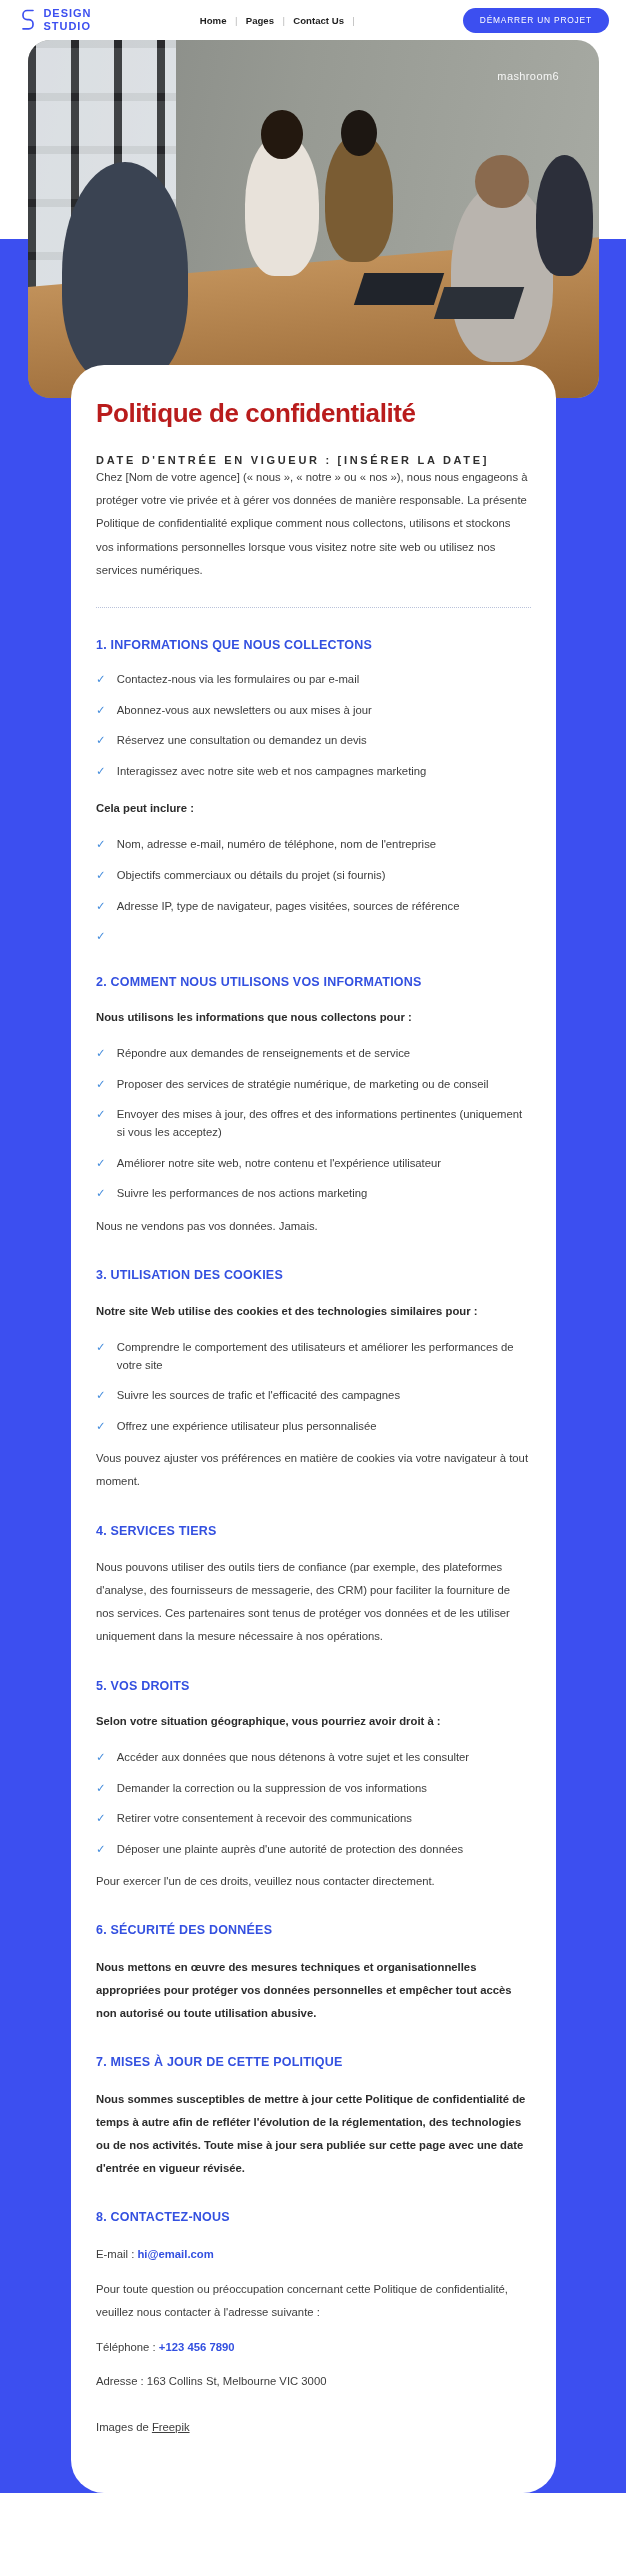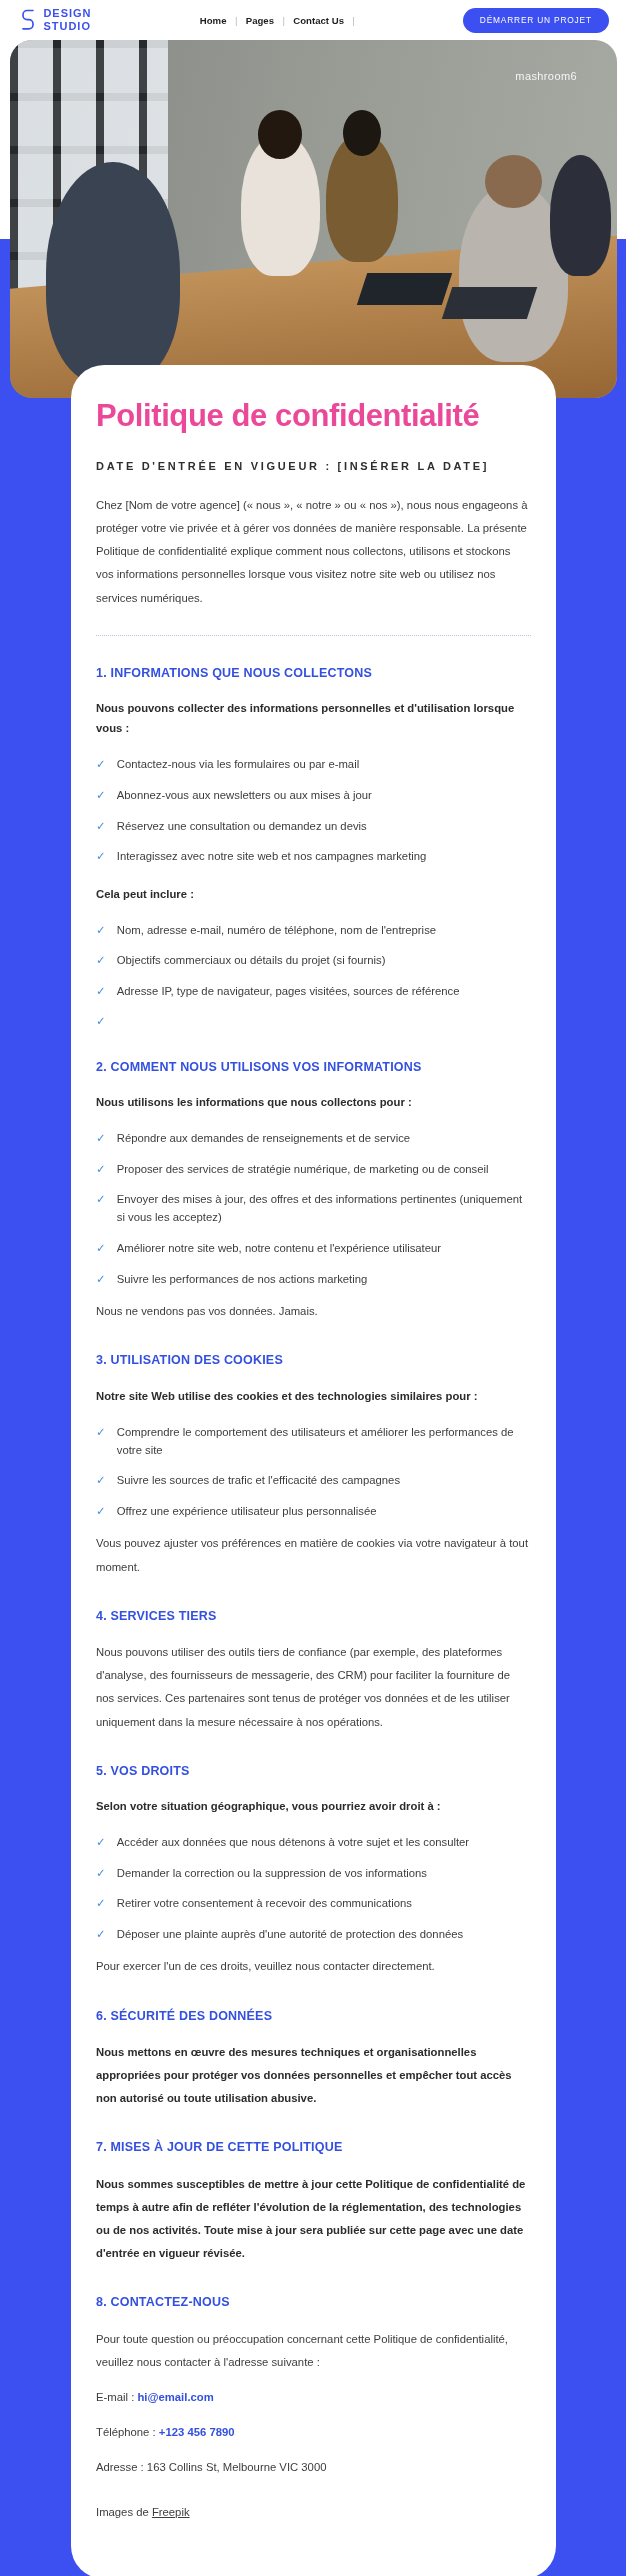--- a/index.html
+++ b/index.html
@@ -10,21 +10,21 @@
   .site-header { height:40px; background:#fff; display:flex; align-items:center; justify-content:space-between; padding:0 18.4px; }
   .logo { display:flex; align-items:center; gap:5px; color:#3c4ff0; cursor:pointer; }
   .logo svg { display:block; }
   .logo-text { font-size:11px; font-weight:700; letter-spacing:1px; line-height:1.15; }
   .main-nav { display:flex; align-items:center; gap:8.4px; font-size:9.6px; font-weight:700; color:#1e1e1e; }
   .main-nav .nav-item { cursor:pointer; }
   .main-nav .nav-sep { color:#b9b9b9; font-weight:400; }
   .cta-btn { background:#3c4ff0; color:#fff; border:none; border-radius:835px; padding:7.5px 16.7px; font-size:8.4px; font-weight:400; letter-spacing:0.8px; cursor:pointer; font-family:inherit; }
 
   
-  .hero-zone { padding:0 10px; background:linear-gradient(to bottom,#ffffff 199px,#3c4ff0 199px); }
+  .hero-zone { padding:0 28px; background:linear-gradient(to bottom,#ffffff 199px,#3c4ff0 199px); }
   .hero-img { position:relative; height:358px; border-radius:22px; overflow:hidden;
      background:linear-gradient(100deg,#848783 0%,#979a93 45%,#a8aba4 100%); }
   .hero-img .window { position:absolute; left:0; top:0; width:26%; height:70%;
      background:
        repeating-linear-gradient(to right, rgba(20,22,26,.85) 0 8.4px, rgba(235,240,245,.9) 8.4px 43px),
        repeating-linear-gradient(to bottom, rgba(20,22,26,.85) 0 8.4px, rgba(235,240,245,.9) 8.4px 53px);
      opacity:.85; }
   .hero-img .table { position:absolute; left:-4%; bottom:-14%; width:110%; height:52%;
      background:linear-gradient(to bottom,#c1915a,#8f5f2e); transform:rotate(-5deg); }
   .hero-img .person { position:absolute; border-radius:50% 50% 40% 40%; }
@@ -36,23 +36,23 @@
   .p4 { right:8%; bottom:10%; width:18%; height:50%; background:#b9b4ae; }
   .p4::before { content:""; position:absolute; top:-16%; left:24%; width:52%; height:30%; border-radius:50%; background:#8a6a4e; }
   .p5 { right:1%; bottom:34%; width:10%; height:34%; background:#2c2f3a; }
   .laptop { position:absolute; width:14%; height:9%; background:#20242b; transform:skewX(-18deg); }
   .l1 { left:58%; bottom:26%; } .l2 { left:72%; bottom:22%; background:#2b3038; }
   .hero-watermark { position:absolute; top:30px; right:40px; color:rgba(255,255,255,.9); font-size:11px; letter-spacing:0.4px; }
 
   
   .blue-zone { background:#3c4ff0; }
   .policy-card { width:485px; margin:-33px auto 0; background:#fff; border-radius:33px; padding:33px 25px 43px; position:relative; }
-  .policy-title { font-size:31px; line-height:1.16; font-weight:800; color:#ec4899; letter-spacing:-0.4px; }
+  .policy-title { font-size:26px; line-height:1.16; font-weight:800; color:#b91c1c; letter-spacing:-0.4px; }
   .policy-date { margin-top:26px; font-size:11px; font-weight:700; letter-spacing:2.7px; color:#2e2e2e; }
-  .policy-intro { margin-top:22px; font-size:11.3px; line-height:2.05; color:#3d3d3d; }
+  .policy-intro { font-size:11.3px; line-height:2.05; color:#3d3d3d; }
   .dotted-divider { margin:25px 0 5px; border:none; border-top:1.7px dotted #b9c2da; }
 
   .p-section { margin-top:30px; }
   .p-section h3 { color:#3350e0; font-size:12.5px; font-weight:800; letter-spacing:0.2px; margin-bottom:18.4px; }
   .p-lead { font-size:11.3px; font-weight:700; color:#2c2c2c; margin:18.4px 0 16.7px; line-height:1.8; }
   .p-body { font-size:11.3px; color:#3d3d3d; line-height:2.05; margin:11.7px 0; }
   .p-body.bold { font-weight:700; color:#2c2c2c; }
   .check-row { display:flex; align-items:flex-start; gap:11px; margin:12.5px 0; }
   .check-icon { color:#4a90dd; font-size:11.7px; font-weight:700; line-height:1.5; }
   .check-text { font-size:11.3px; color:#3d3d3d; line-height:1.6; }
@@ -102,21 +102,20 @@
 <div class="blue-zone">
 
   <section class="policy-card">
     <h1 class="policy-title">Politique de confidentialité</h1>
     <div class="policy-date">DATE D'ENTRÉE EN VIGUEUR : [INSÉRER LA DATE]</div>
     <p class="policy-intro">Chez [Nom de votre agence] (« nous », « notre » ou « nos »), nous nous engageons à protéger votre vie privée et à gérer vos données de manière responsable. La présente Politique de confidentialité explique comment nous collectons, utilisons et stockons vos informations personnelles lorsque vous visitez notre site web ou utilisez nos services numériques.</p>
     <hr class="dotted-divider">
     <div id="sections-root">
         <section class="p-section">
           <h3>1. INFORMATIONS QUE NOUS COLLECTONS</h3>
-          <p class="p-lead">Nous pouvons collecter des informations personnelles et d'utilisation lorsque vous :</p>
           <div>
             <div class="check-row">
               <span class="check-icon">✓</span>
               <span class="check-text">Contactez-nous via les formulaires ou par e-mail</span>
             </div>
             <div class="check-row">
               <span class="check-icon">✓</span>
               <span class="check-text">Abonnez-vous aux newsletters ou aux mises à jour</span>
             </div>
             <div class="check-row">
@@ -223,22 +222,22 @@
         <section class="p-section">
           <h3>6. SÉCURITÉ DES DONNÉES</h3>
           <p class="p-body bold">Nous mettons en œuvre des mesures techniques et organisationnelles appropriées pour protéger vos données personnelles et empêcher tout accès non autorisé ou toute utilisation abusive.</p>
         </section>
         <section class="p-section">
           <h3>7. MISES À JOUR DE CETTE POLITIQUE</h3>
           <p class="p-body bold">Nous sommes susceptibles de mettre à jour cette Politique de confidentialité de temps à autre afin de refléter l'évolution de la réglementation, des technologies ou de nos activités. Toute mise à jour sera publiée sur cette page avec une date d'entrée en vigueur révisée.</p>
         </section>
         <section class="p-section">
           <h3>8. CONTACTEZ-NOUS</h3>
+          <p class="p-body">E-mail : <a class="inline-link">hi@email.com</a></p>
           <p class="p-body">Pour toute question ou préoccupation concernant cette Politique de confidentialité, veuillez nous contacter à l'adresse suivante :</p>
-          <p class="p-body">E-mail : <a class="inline-link">hi@email.com</a></p>
           <p class="p-body">Téléphone : <a class="inline-link">+123 456 7890</a></p>
           <p class="p-body">Adresse : 163 Collins St, Melbourne VIC 3000</p>
           <p class="p-body" style="margin-top: 22px;">Images de <a class="credit-link">Freepik</a></p>
         </section>
       </div>
   </section>
 
 </div>
 
 

